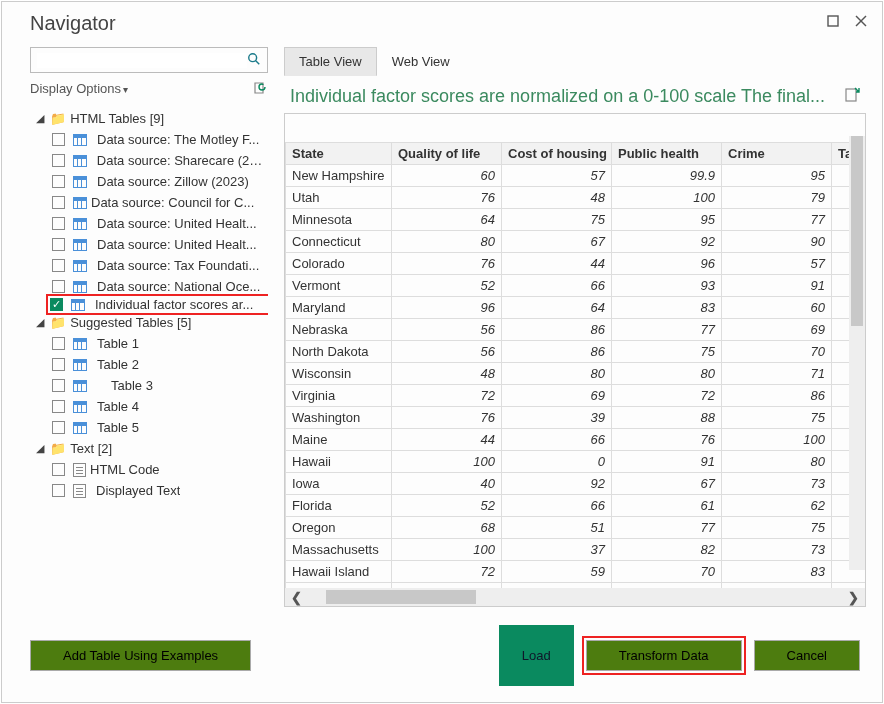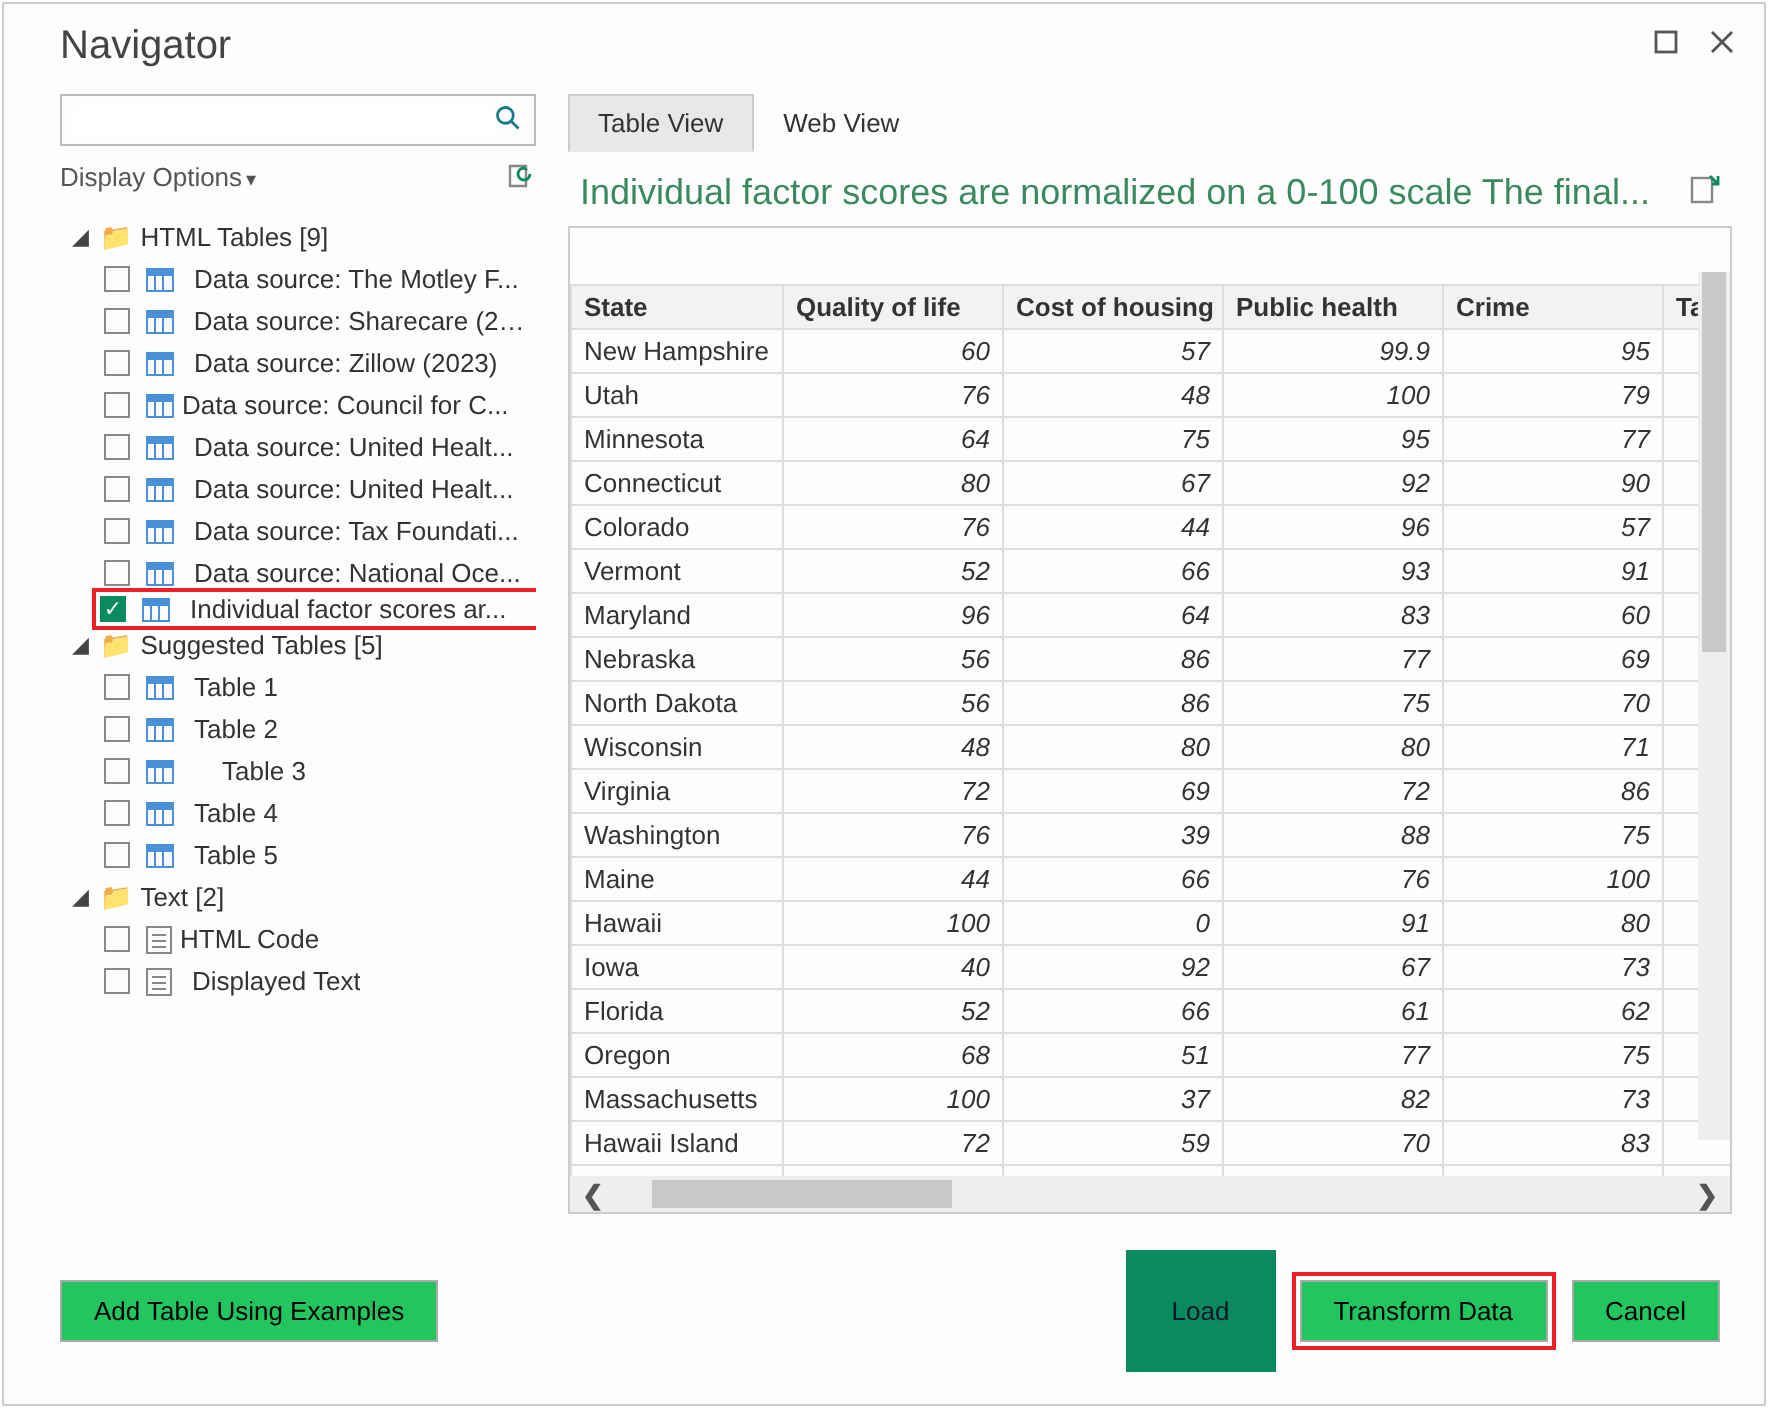--- a/index.html
+++ b/index.html
@@ -45,21 +45,21 @@
     td.num { text-align: right; font-style: italic; }
     .col-state { width: 106px; }
     .col-n { width: 110px; }
     .col-taxes { width: 50px; }
     .vscroll { position:absolute; right:0; top:22px; bottom:18px; width:16px; background:#eee; }
     .vscroll-thumb { position:absolute; top:0; left:2px; right:2px; height:190px; background:#c8c8c8;}
     .hscroll { height:18px; background:#eee; display:flex; align-items:center; justify-content:space-between; padding: 0 2px;}
     .hscroll-thumb { height:14px; width:150px; background:#c8c8c8; margin-left:20px;}
     .hscroll-arrow { font-size:13px; font-weight:bold; color:#555; padding:0 4px;}
     .footer { display:flex; justify-content: space-between; align-items:center; padding: 14px 22px 16px 28px; }
-    .btn { border:1px solid #aaa; padding: 7px 16px; font-size:13px; background:#22c55e; cursor:default; }
+    .btn { border:1px solid #aaa; padding: 7px 32px; font-size:13px; background:#4d7c0f; cursor:default; }
     .btn.primary { background:#0a8a5f; color:#0f172a; border-color:#0a8a5f; padding:22px 22px; }
     .btn-group { display:flex; gap:8px; align-items:center; }
     .hl-box { border:2px solid #e22; padding: 2px; display:inline-block; }
   </style>
 </head>
 <body>
 
 <div class="window">
   <div class="title-bar">
     <div class="title">Navigator</div>

